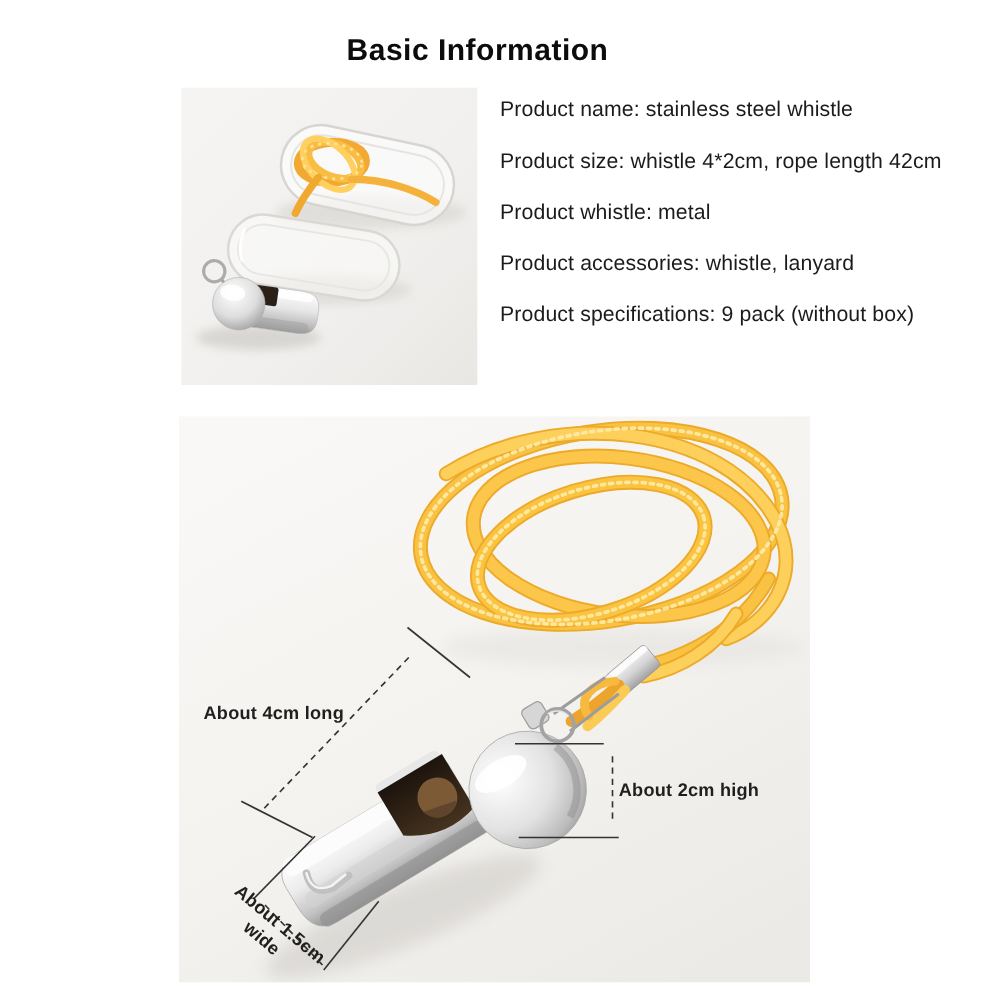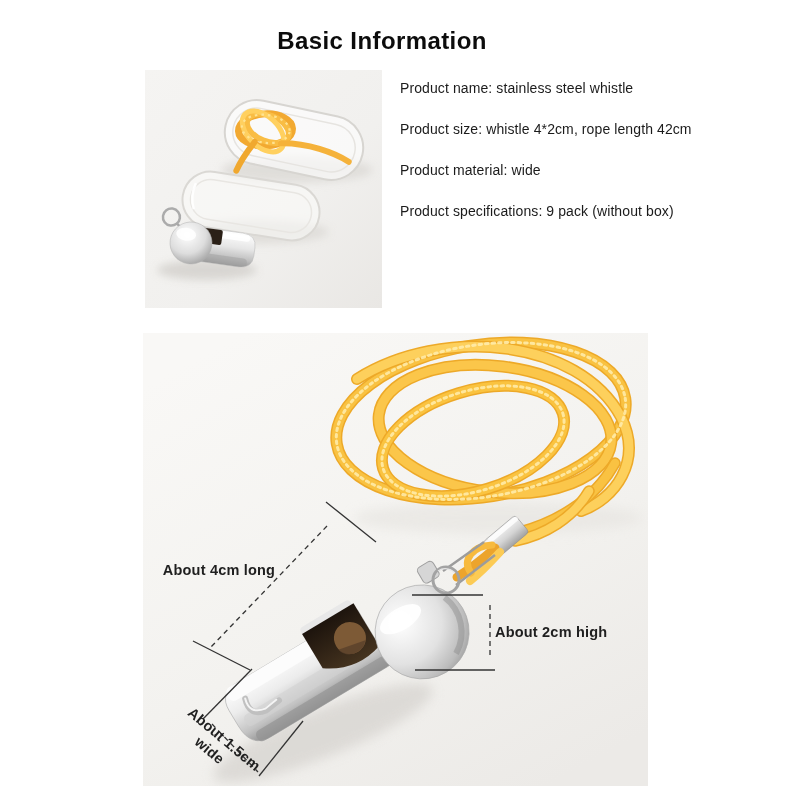--- a/index.html
+++ b/index.html
@@ -16,21 +16,21 @@
     transform:translateX(-18px);
   }
   .photo-packaging{
     position:absolute;left:145px;top:70px;width:237px;height:238px;
   }
   .info-list{
     position:absolute;left:400px;top:81px;
     display:flex;flex-direction:column;gap:27px;
   }
   .info-list p{
-    margin:0;font-size:14px;line-height:14px;color:#1b1b1b;letter-spacing:.1px;
+    margin:0;font-size:17px;line-height:14px;color:#1b1b1b;letter-spacing:.1px;
   }
   .photo-main{
     position:absolute;left:143px;top:333px;width:505px;height:453px;
   }
   svg{display:block;width:100%;height:100%}
   .dim-text{
     font-size:14.5px;font-weight:600;fill:#1f1f1f;
     font-family:"Liberation Sans",sans-serif;
     letter-spacing:.2px;
   }
@@ -102,21 +102,22 @@
         <rect x="5" y="-17" width="25" height="15" rx="2" fill="#2a2017"></rect>
         <circle cx="0" cy="0" r="21" fill="url(#chamberSm)" stroke="#b3b3b3" stroke-width="0.5"></circle>
         <ellipse cx="-6" cy="-8" rx="10" ry="6.5" fill="#ffffff" opacity="0.85"></ellipse>
       </g>
     </svg>
   </div>
 
   <div class="info-list">
     <p>Product name: stainless steel whistle</p>
     <p>Product size: whistle 4*2cm, rope length 42cm</p>
-    <p>Product material: wide</p>
+    <p>Product whistle: metal</p>
+    <p>Product accessories: whistle, lanyard</p>
     <p>Product specifications: 9 pack (without box)</p>
   </div>
 
   <div class="photo-main">
     <svg viewBox="0 0 505 453">
       <defs>
         <linearGradient id="bg2" x1="0.2" y1="0" x2="0.8" y2="1">
           <stop offset="0" stop-color="#f9f8f6"></stop>
           <stop offset="0.55" stop-color="#f3f2ef"></stop>
           <stop offset="1" stop-color="#eceae7"></stop>

